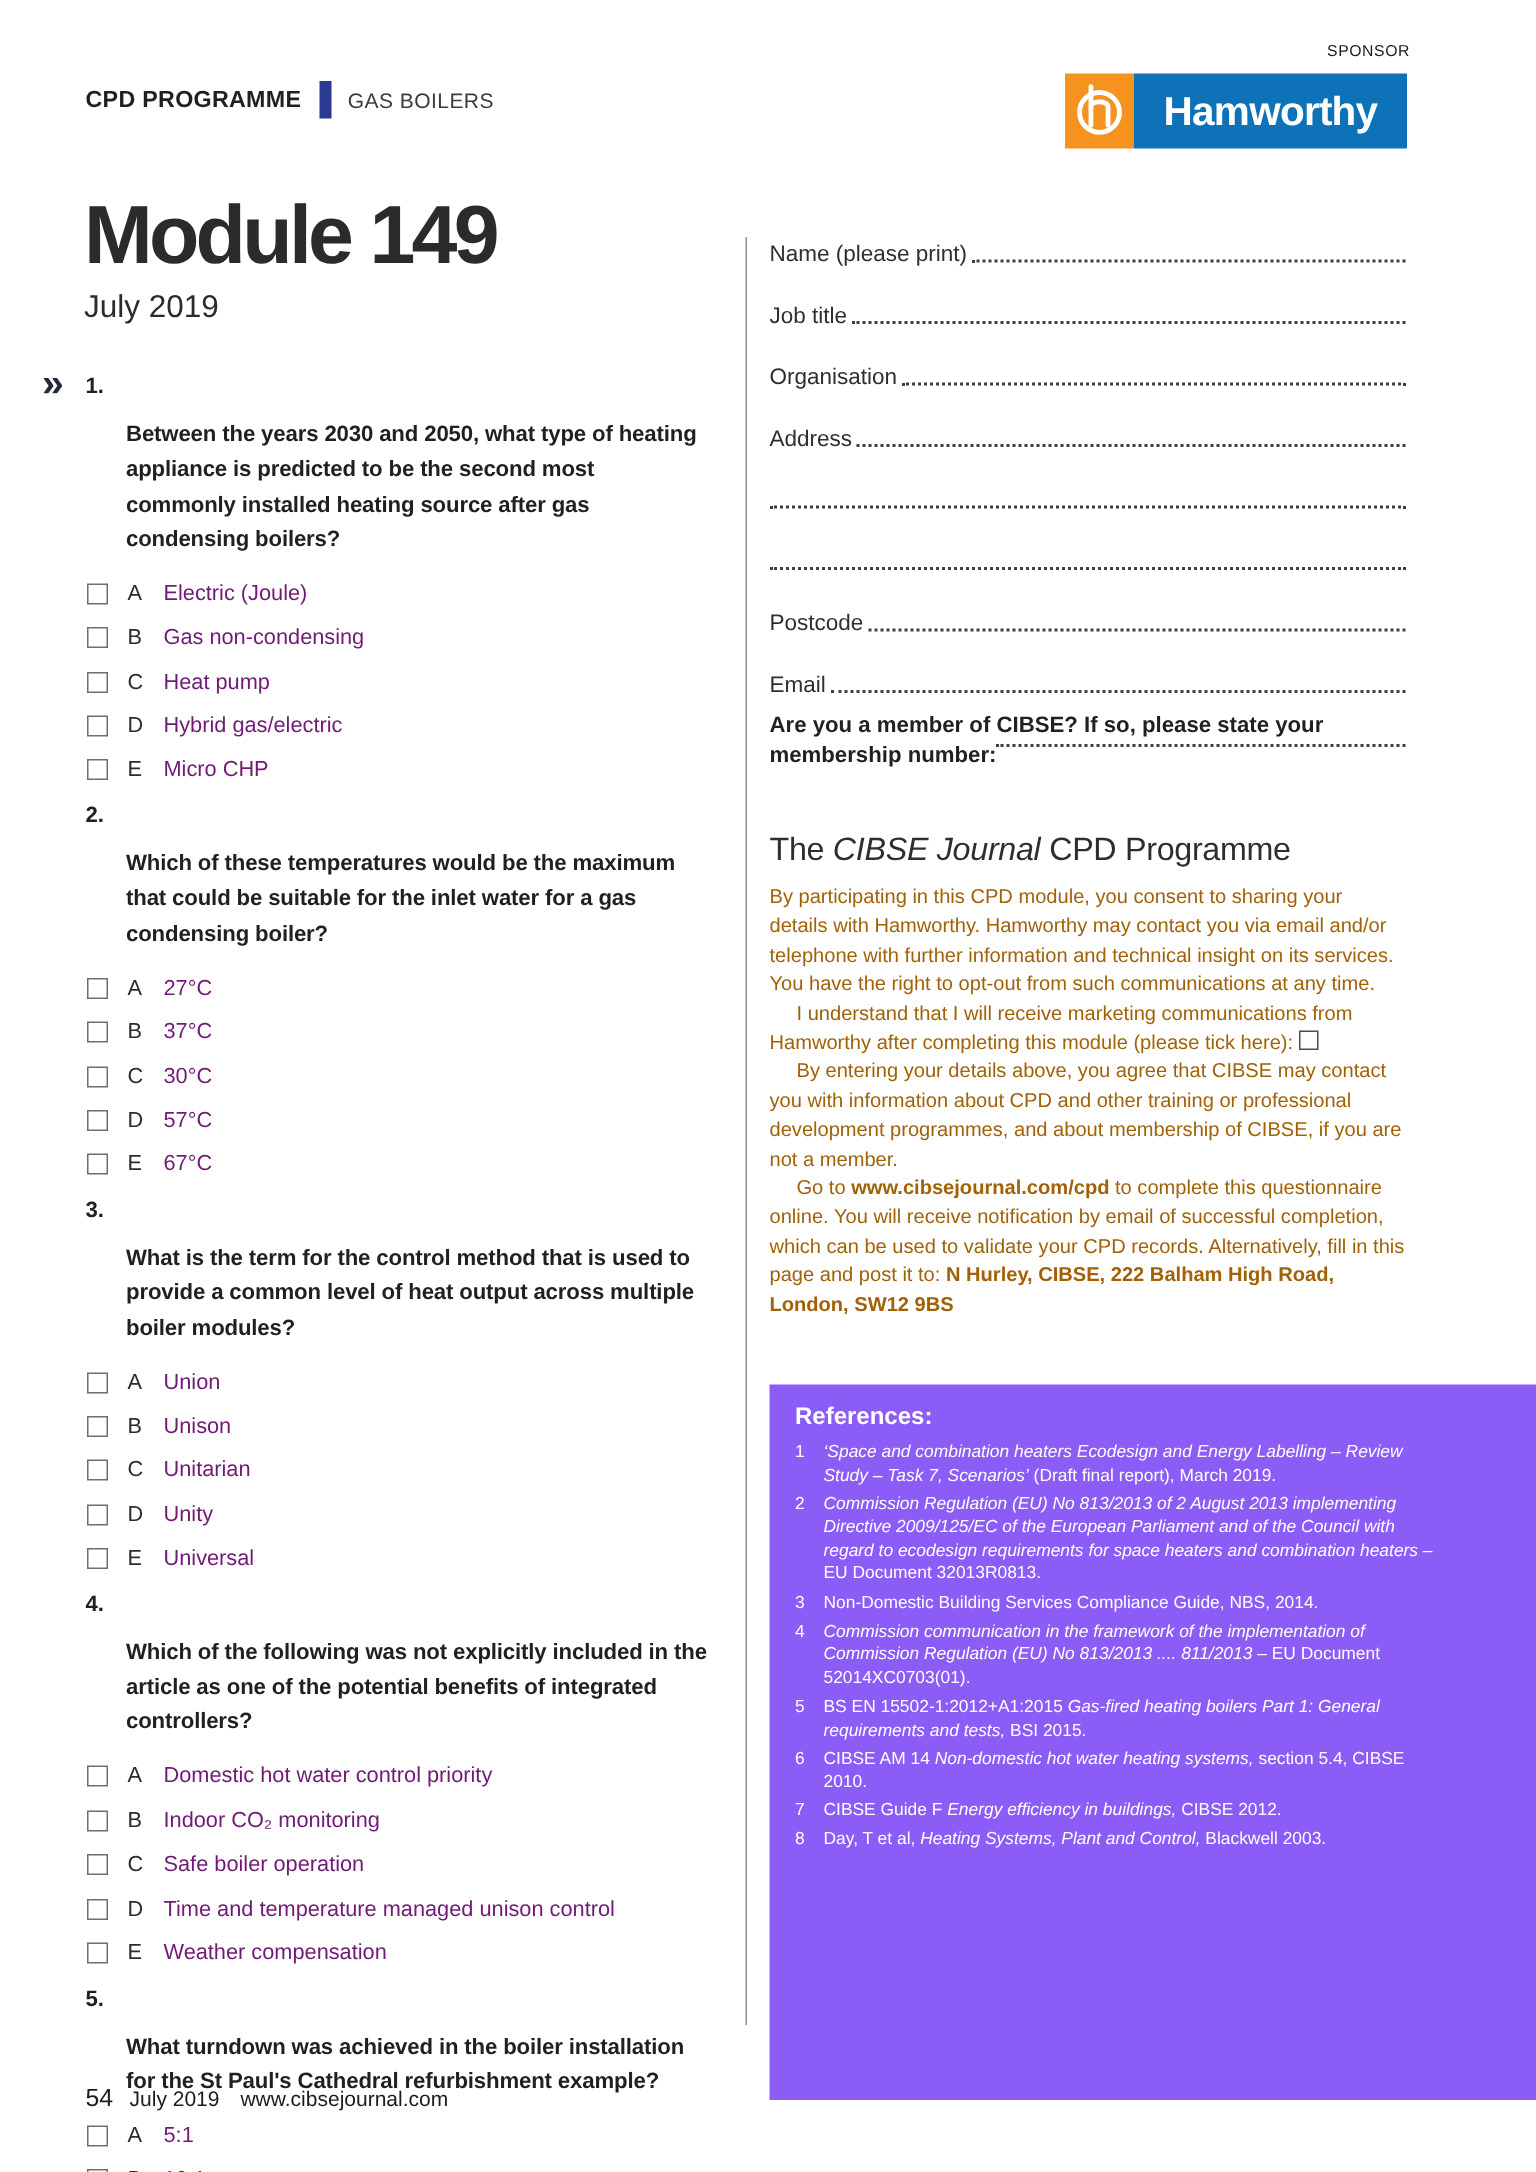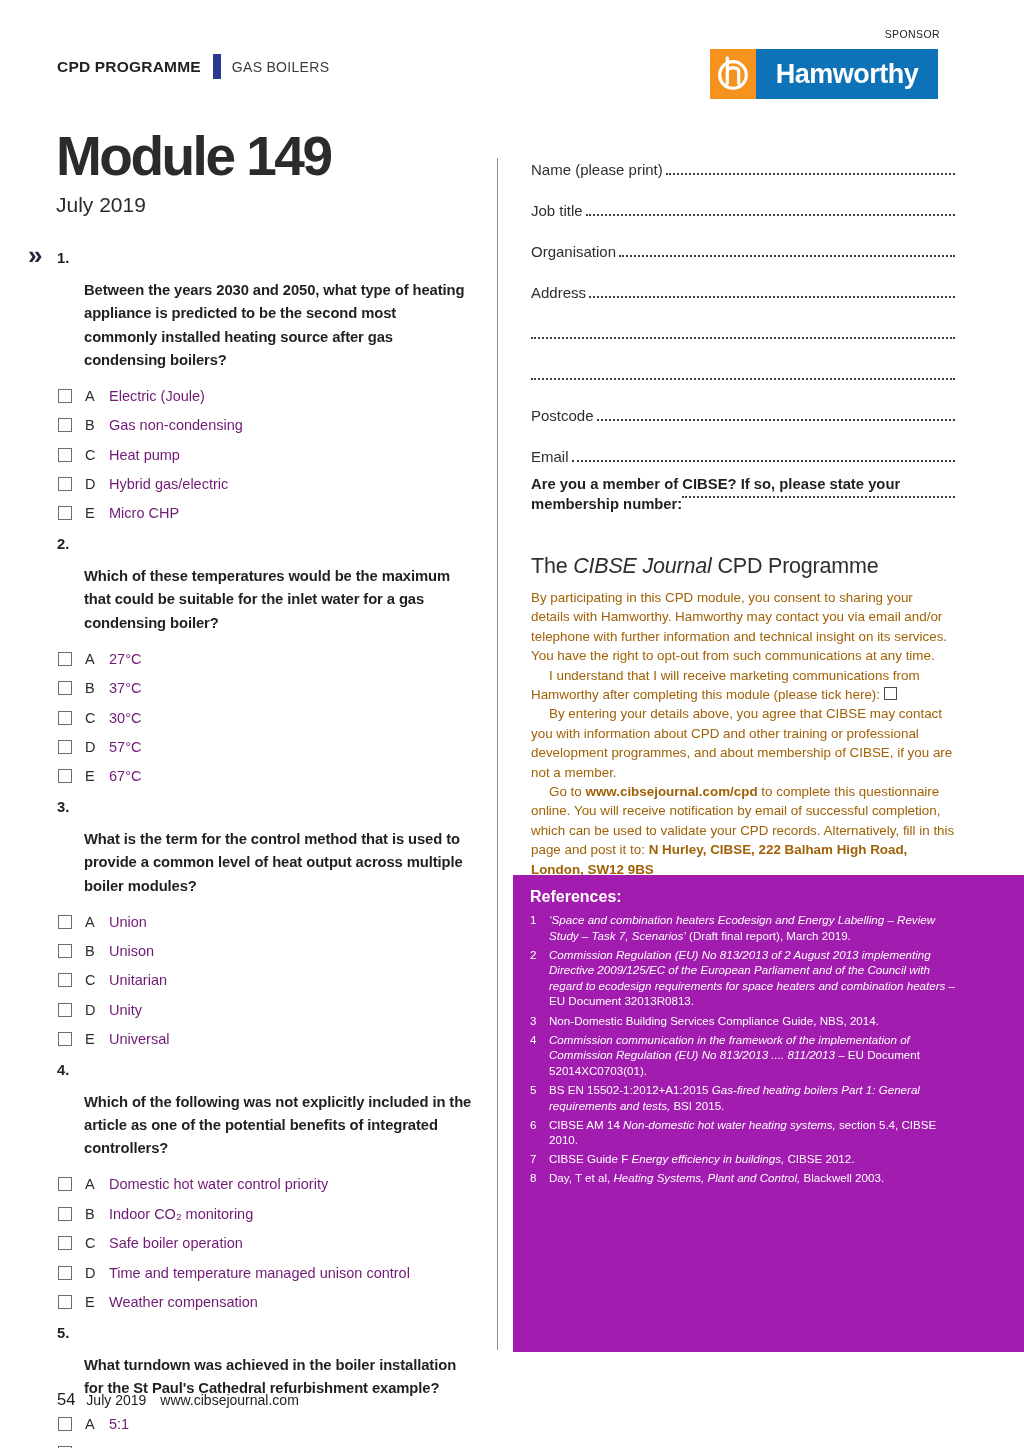--- a/index.html
+++ b/index.html
@@ -30,21 +30,21 @@
   .q-text{flex:1;font-weight:bold;font-size:14.8px;line-height:23.3px;color:#231f20;letter-spacing:-.1px;margin-top:32px;}
   .option{display:flex;align-items:center;height:29.4px;}
   .checkbox{width:12px;height:12px;border:1.6px solid #6e6e6e;margin:0 13px 0 1px;flex-shrink:0;background:#fff;}
   .opt-letter{width:24px;font-size:14.5px;color:#2c2c2c;}
   .opt-label{font-size:14.5px;color:#701a75;}
 
   
   .divider{position:absolute;left:497px;top:158px;width:1px;height:1192px;background:#8f8f8f;}
 
   
-  .right-col{position:absolute;left:531px;top:137px;width:424px;}
+  .right-col{position:absolute;left:513px;top:137px;width:424px;}
   .form-row{display:flex;align-items:flex-end;height:41px;}
   .form-label{font-size:15px;color:#2f2f2f;padding-right:3px;white-space:nowrap;}
   .dots{flex:1;border-bottom:2.2px dotted #3f3f3f;margin-bottom:3px;height:0;}
   .member{margin-top:8px;}
   .member-line1{font-weight:bold;font-size:14.8px;line-height:23px;color:#231f20;}
   .member-row{display:flex;height:33px;font-weight:bold;font-size:14.8px;color:#231f20;}
   .cpd-heading{margin:25px 0 0 0;font-size:21.5px;font-weight:500;color:#2e2e2e;letter-spacing:-.2px;}
   .cpd-paras{margin-top:9px;font-size:13.4px;line-height:19.4px;color:#a16207;}
   .cpd-paras p{margin:0;}
   .cpd-paras p.indent{text-indent:18px;}
@@ -298,21 +298,21 @@
     <h2 class="cpd-heading"><span>The </span><i>CIBSE Journal</i><span> CPD Programme</span></h2>
 
     <div class="cpd-paras" id="cpd-paras">
         <p><span>By participating in this CPD module, you consent to sharing your details with Hamworthy. Hamworthy may contact you via email and/or telephone with further information and technical insight on its services. You have the right to opt-out from such communications at any time.</span></p>
         <p class="indent"><span>I understand that I will receive marketing communications from Hamworthy after completing this module (please tick here):</span><span class="tickbox"></span></p>
         <p class="indent"><span>By entering your details above, you agree that CIBSE may contact you with information about CPD and other training or professional development programmes, and about membership of CIBSE, if you are not a member.</span></p>
         <p class="indent"><span>Go to </span><b>www.cibsejournal.com/cpd</b><span> to complete this questionnaire online. You will receive notification by email of successful completion, which can be used to validate your CPD records. Alternatively, fill in this page and post it to: </span><b>N Hurley, CIBSE, 222 Balham High Road, London, SW12 9BS</b></p>
       </div>
   </div>
 
-  <div class="refs" id="refs" style="background: #a21caf;">
+  <div class="refs" id="refs" style="background: #8b5cf6; margin-top: 48px;">
     <div class="refs-heading">References:</div>
     <div id="refs-list">
         <div class="ref-item">
           <span class="ref-num">1</span>
           <span class="ref-text"><i>‘Space and combination heaters Ecodesign and Energy Labelling – Review Study – Task 7, Scenarios’</i><span> (Draft final report), March 2019.</span></span>
         </div>
         <div class="ref-item">
           <span class="ref-num">2</span>
           <span class="ref-text"><i>Commission Regulation (EU) No 813/2013 of 2 August 2013 implementing Directive 2009/125/EC of the European Parliament and of the Council with regard to ecodesign requirements for space heaters and combination heaters</i><span> – EU Document 32013R0813.</span></span>
         </div>

